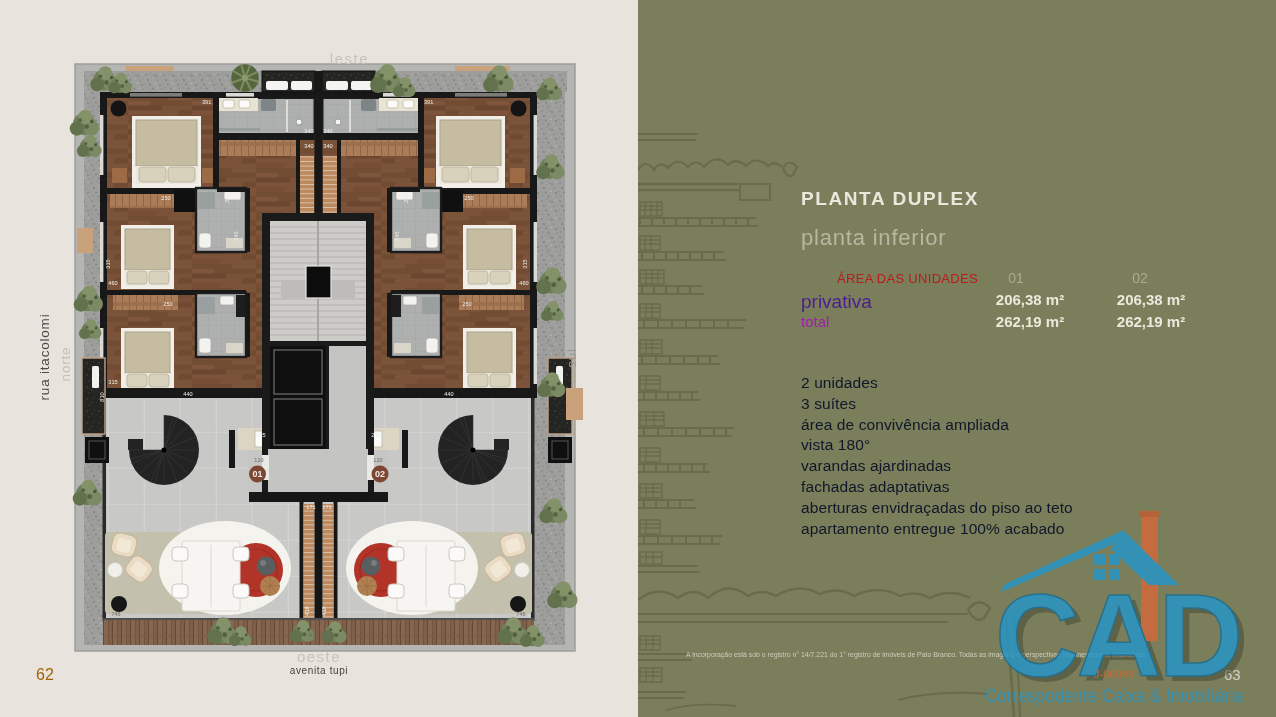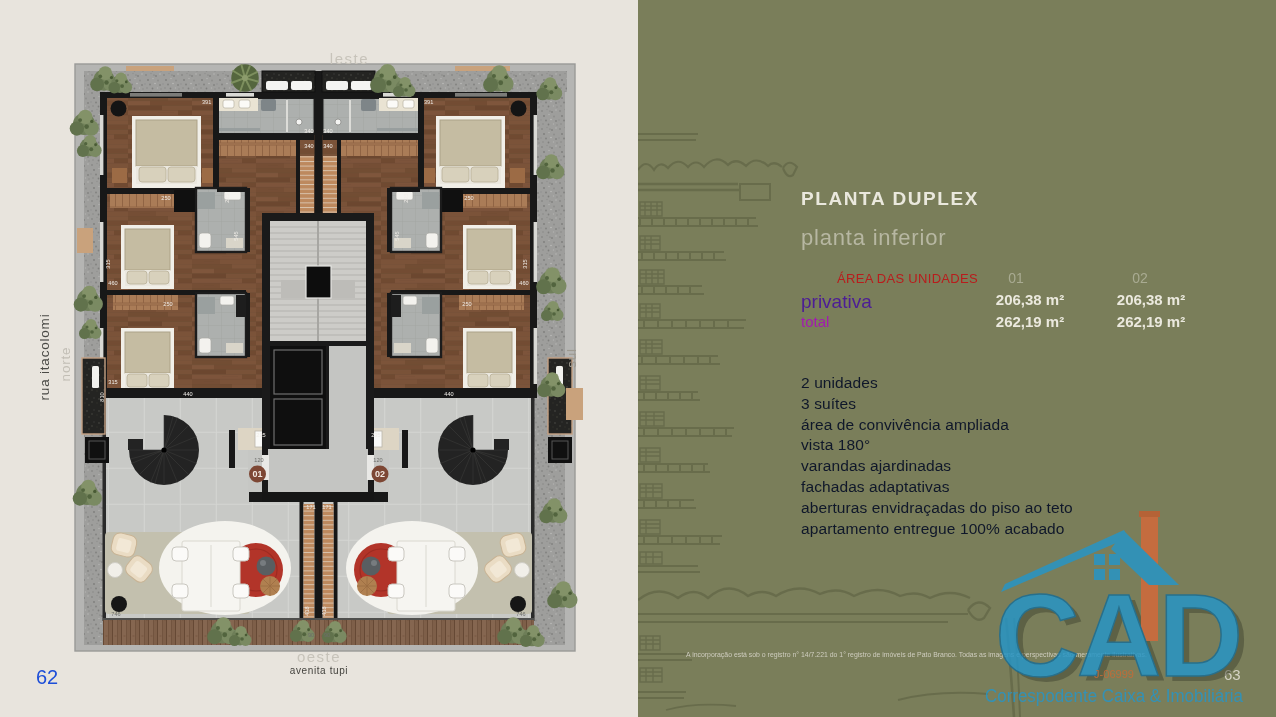--- a/index.html
+++ b/index.html
@@ -13,21 +13,21 @@
 <div class="ab" style="left:0;top:0;width:638px;height:717px;background:#e8e4dd;"></div>
 
 <div class="ab" style="left:638px;top:0;width:638px;height:717px;background:#7a7e5a;"></div>
 
 <div class="ab lbl" style="left:269px;top:50px;width:100px;text-align:right;font-size:15px;letter-spacing:1.5px;color:#c7c3ba;">leste</div>
 
 <div class="ab lbl" style="left:269px;top:648px;width:100px;text-align:center;font-size:15px;letter-spacing:1.5px;color:#c7c3ba;">oeste</div>
 
 <div class="ab lbl" style="left:239px;top:665px;width:160px;text-align:center;font-size:10px;letter-spacing:0.6px;color:#44433e;">avenita tupi</div>
 
-<div class="ab lbl" style="left:36px;top:666px;font-size:20px;color:#1d4ed8;">62</div>
+<div class="ab lbl" style="left:36px;top:666px;font-size:16px;color:#a16207;">62</div>
 
 <div class="ab lbl" style="left:44px;top:357px;transform:translate(-50%,-50%) rotate(-90deg);font-size:13.5px;letter-spacing:0.8px;color:#4a4a46;">rua itacolomi</div>
 
 <div class="ab lbl" style="left:65px;top:364px;transform:translate(-50%,-50%) rotate(-90deg);font-size:13.5px;letter-spacing:0.8px;color:#c2beb5;">norte</div>
 
 <div class="ab lbl" style="left:571px;top:358px;transform:translate(-50%,-50%) rotate(-90deg);font-size:13.5px;letter-spacing:0.8px;color:#9d998f;">sul</div>
 
 <svg class="ab" style="left:0;top:0;" width="660" height="717" viewBox="0 0 660 717">
 <defs>
 <pattern id="wood" width="64" height="24" patternUnits="userSpaceOnUse">

